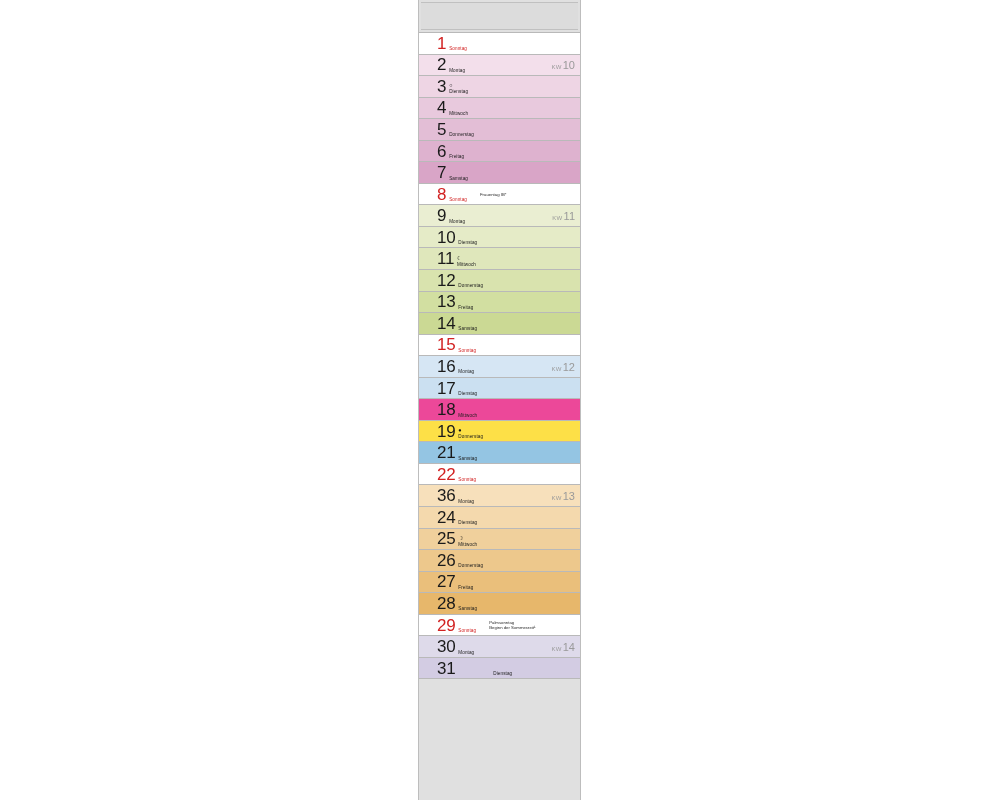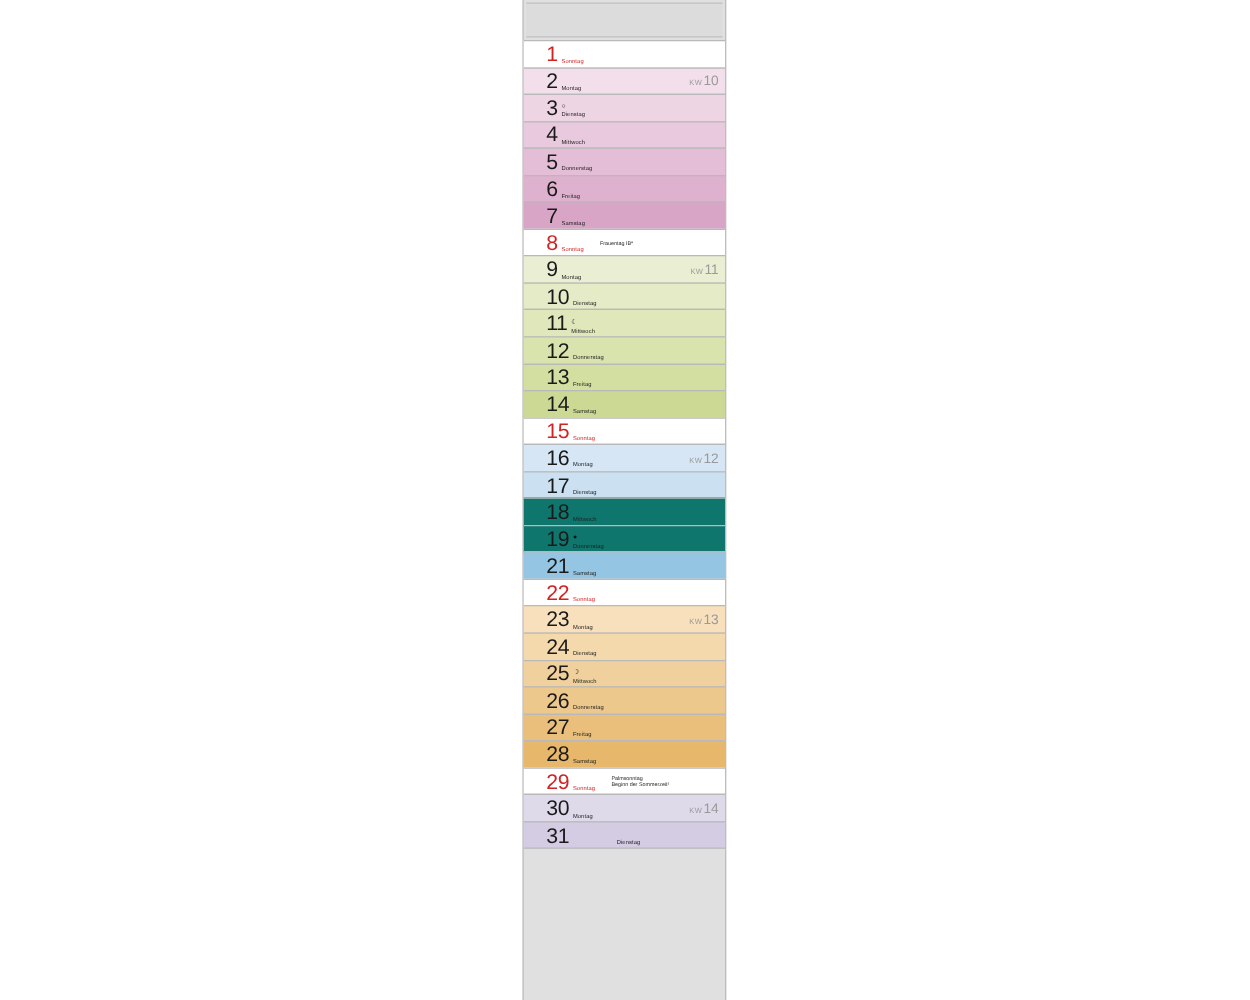--- a/index.html
+++ b/index.html
@@ -305,29 +305,29 @@
         <span class="kw"><span class="kw-label">KW</span><span class="kw-num">12</span></span>
       </li>
       <li class="day-row" style="background: rgb(203, 224, 241);">
         <span class="day-num">17</span>
         <span class="day-meta">
           <span class="moon empty"></span>
           <span class="weekday">Dienstag</span>
         </span>
         <span class="events"></span>
       </li>
-      <li class="day-row" style="background: #0f766e; justify-content: flex-end;">
+      <li class="day-row" style="background: #ec4899; justify-content: flex-end;">
         <span class="day-num">18</span>
         <span class="day-meta">
           <span class="moon empty"></span>
           <span class="weekday">Mittwoch</span>
         </span>
         <span class="events"></span>
       </li>
-      <li class="day-row" style="background: #0f766e;">
+      <li class="day-row" style="background: #fde047;">
         <span class="day-num">19</span>
         <span class="day-meta">
           <span class="moon">●</span>
           <span class="weekday">Donnerstag</span>
         </span>
         <span class="events"></span>
       </li>
       <li class="day-row" style="background: rgb(148, 197, 227);">
         <span class="day-num">21</span>
         <span class="day-meta">
@@ -338,21 +338,21 @@
       </li>
       <li class="day-row sunday" style="background: rgb(255, 255, 255);">
         <span class="day-num">22</span>
         <span class="day-meta">
           <span class="moon empty"></span>
           <span class="weekday">Sonntag</span>
         </span>
         <span class="events"></span>
       </li>
       <li class="day-row" style="background: rgb(247, 224, 187);">
-        <span class="day-num">23</span>
+        <span class="day-num">36</span>
         <span class="day-meta">
           <span class="moon empty"></span>
           <span class="weekday">Montag</span>
         </span>
         <span class="events"></span>
         <span class="kw"><span class="kw-label">KW</span><span class="kw-num">13</span></span>
       </li>
       <li class="day-row" style="background: rgb(244, 217, 173);">
         <span class="day-num">24</span>
         <span class="day-meta">

